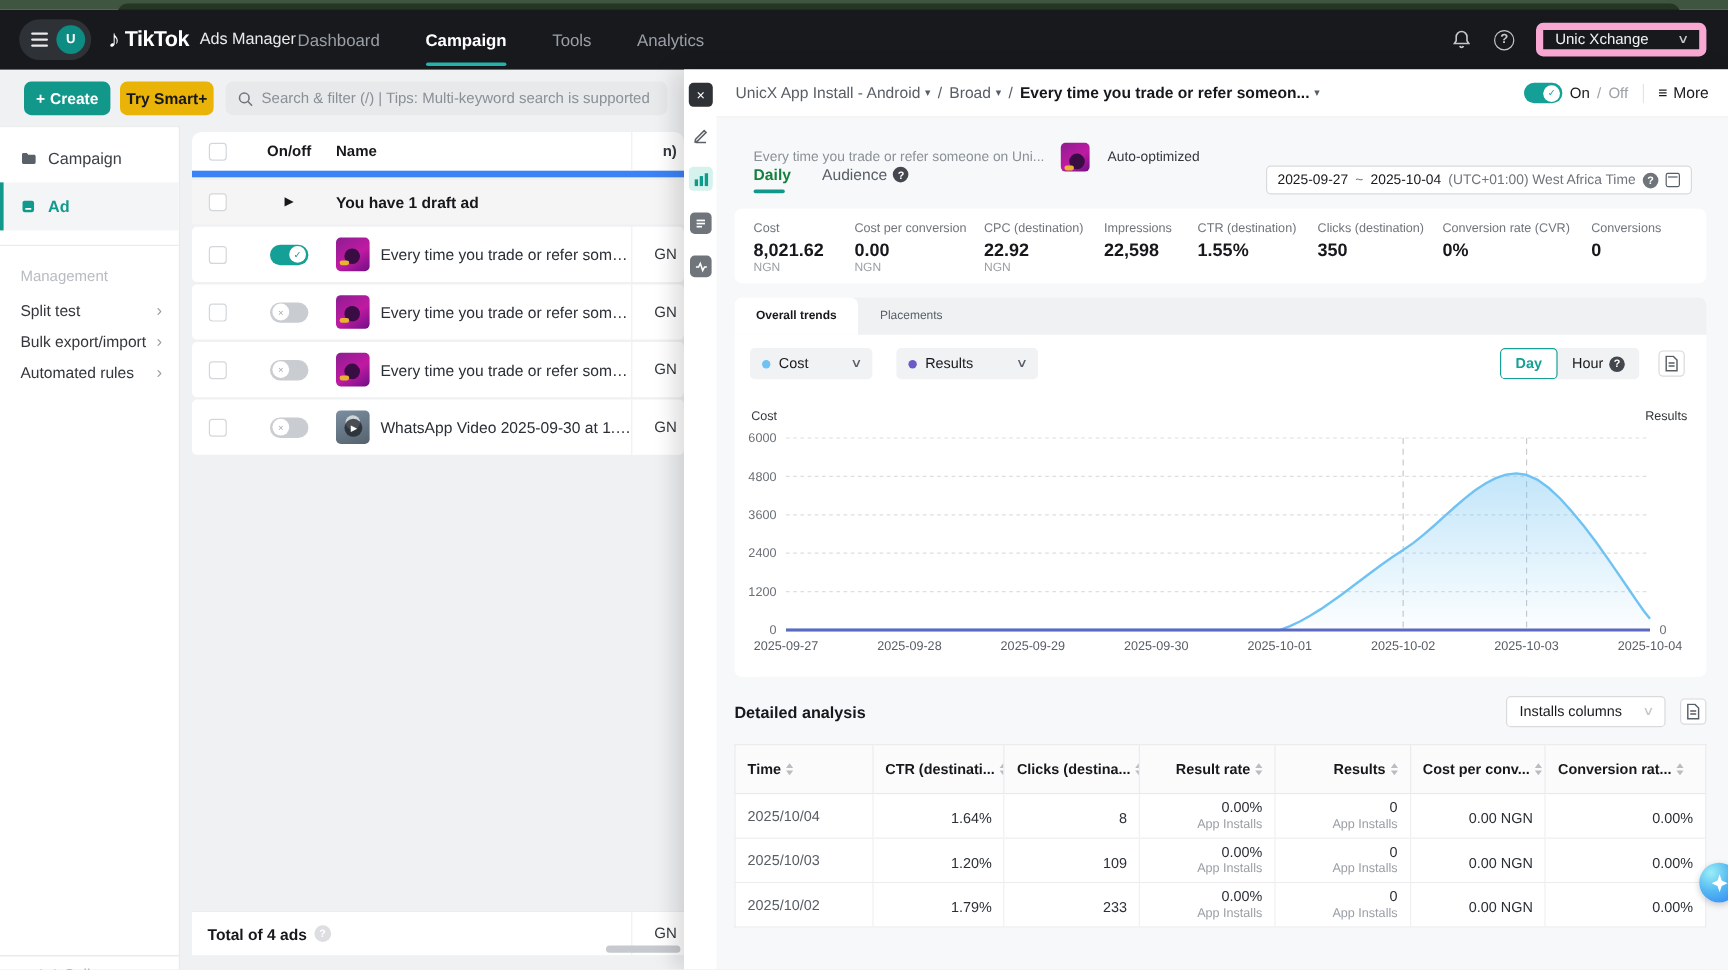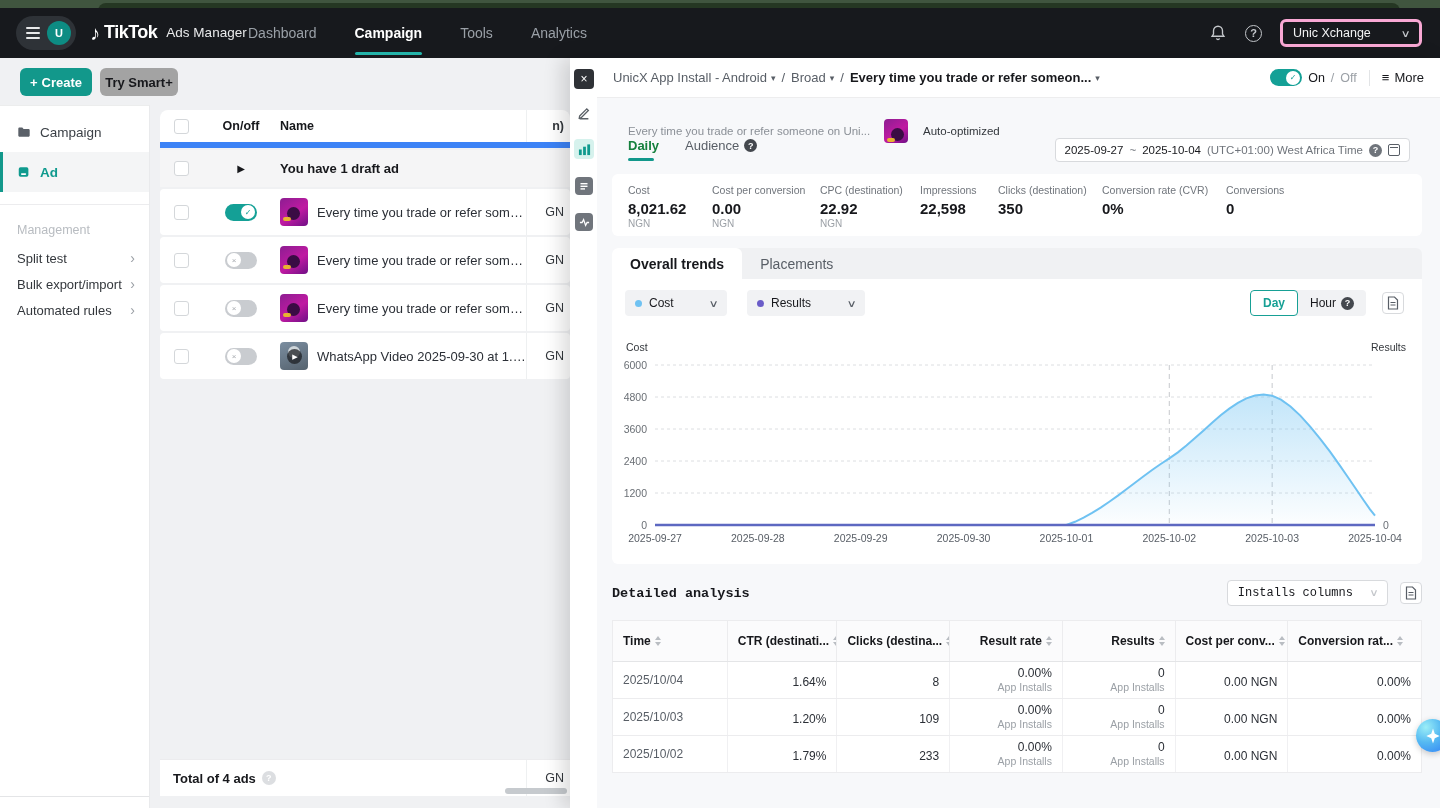--- a/index.html
+++ b/index.html
@@ -27,30 +27,30 @@
   #brand .suffix { font-size:13.5px; font-weight:400; color:#e9eaeb; margin-left:5px; }
   #nav-menu { left:248px; top:0; height:50px; display:flex; gap:38px; align-items:center; }
   .nav-item { font-size:14px; color:#9aa0a7; cursor:pointer; position:relative; height:50px;
     display:flex; align-items:center; }
   .nav-item.active { color:#fff; font-weight:700; }
   .nav-item.active::after { content:""; position:absolute; left:0; right:0; bottom:3px; height:3px;
     background:#23b3a9; border-radius:2px; }
   #nav-right { right:18px; top:0; height:50px; display:flex; align-items:center; gap:18px; }
   .qmark { width:17px; height:17px; border:1.5px solid #c4c7cb; border-radius:50%; color:#c4c7cb;
     font-size:11px; font-weight:700; display:inline-flex; align-items:center; justify-content:center; }
-  #account-select { width:142px; height:28px; border:3px solid #f9a8d4; border-radius:6px;
+  #account-select { width:142px; height:28px; border:6px solid #f9a8d4; border-radius:6px;
     display:flex; align-items:center; justify-content:space-between; padding:0 10px;
     font-size:12.5px; color:#f2f3f4; cursor:pointer;gap:20px; }
   .chev { font-size:10px; color:#c4c7cb; transform:scaleX(1.4); }
 
   
   #btn-create { left:20px; top:68px; width:72px; height:28px; background:#12988b; color:#fff;
     border:none; border-radius:6px; font-size:13px; font-weight:700; cursor:pointer;
     display:flex; align-items:center; justify-content:center; gap:4px; }
-  #btn-smart { left:100px; top:68px; width:78px; height:28px; background:#a3a3a3; color:#17181c;
+  #btn-smart { left:100px; top:68px; width:78px; height:28px; background:#eab308; color:#17181c;
     border:none; border-radius:6px; font-size:13px; font-weight:700; cursor:pointer; }
   #search-wrap { left:188px; top:68px; width:368px; height:28px; background:#e7e9eb;
     border-radius:6px; display:flex; align-items:center; padding:0 10px; gap:7px; }
   #search-wrap svg { flex:0 0 auto; }
   #search-input { border:none; outline:none; background:transparent; width:100%;
     font-size:12.5px; color:#33373c; }
   #search-input::placeholder { color:#8b9097; }
 
   
   #sidebar { left:0; top:105px; width:150px; height:703px; background:#fff;
@@ -159,38 +159,38 @@
 
   #metrics-card { left:15px; top:76px; width:810px; height:62px; background:#fff; border-radius:6px;
     display:flex; padding:10px 0 0 16px; }
   .metric { flex:0 0 auto; }
   .metric .ml { font-size:10.5px; color:#70757c; white-space:nowrap; }
   .metric .mv { font-size:15px; font-weight:700; color:#17181c; margin-top:4px; }
   .metric .mu { font-size:10px; color:#9ba0a6; margin-top:1px; min-height:11px;}
 
   #trends-card { left:15px; top:150px; width:810px; height:316px; }
   #trend-tabs { height:31px; background:#f0f1f3; border-radius:6px 6px 0 0; display:flex; }
-  .ttab { padding:0 18px; display:flex; align-items:center; font-size:14px; color:#585e66; cursor:pointer; }
+  .ttab { padding:0 18px; display:flex; align-items:center; font-size:10px; color:#585e66; cursor:pointer; }
   .ttab.active { background:#fff; border-radius:6px 6px 0 0; color:#17181c; font-weight:700; }
   #trend-body { height:285px; background:#fff; border-radius:0 0 6px 6px; position:relative; }
   .sel { position:absolute; height:26px; background:#f1f2f4; border-radius:4px; display:flex;
     align-items:center; gap:7px; padding:0 10px; font-size:12px; color:#17181c; cursor:pointer; }
   .dot { width:7px; height:7px; border-radius:50%; }
   .sel .chev { color:#585e66; }
   #seg { position:absolute; right:56px; top:11px; display:flex; height:26px; border-radius:4px;
     overflow:hidden; background:#f1f2f4; }
   .seg-btn { padding:0 12px; display:flex; align-items:center; gap:5px; font-size:12px; cursor:pointer; color:#17181c; }
   .seg-btn.active { background:#fff; border:1px solid #17a095; color:#17a095; border-radius:4px; font-weight:600;}
   .icon-btn { position:absolute; right:18px; top:13px; width:22px; height:22px; border:1px solid #d8dadd;
     border-radius:4px; background:#fff; display:flex; align-items:center; justify-content:center; cursor:pointer; }
   #chart-mount { position:absolute; left:1px; top:78px; width:806px; height:200px; }
   .axis-cap { position:absolute; top:62px; font-size:10.5px; color:#33373c; }
 
   #detailed { left:15px; top:482px; width:810px; }
-  #detailed-head { display:flex; align-items:center;font-family:Liberation Mono, monospace; }
+  #detailed-head { display:flex; align-items:center; }
   #detailed-title { font-size:13.5px; font-weight:700; color:#17181c; }
   #cols-select { margin-left:auto; height:26px; background:#fff; border:1px solid #d8dadd; border-radius:4px;
     display:flex; align-items:center; gap:18px; padding:0 10px; font-size:12px; color:#17181c; cursor:pointer; }
   #detailed .icon-btn2 { width:22px; height:22px; border:1px solid #d8dadd; border-radius:4px; background:#fff;
     display:flex; align-items:center; justify-content:center; margin-left:12px; cursor:pointer; }
   #dtable { margin-top:14px; background:#fff; width:810px; }
   .trh { display:flex; background:#fbfbfc; border:1px solid #ececee; border-bottom:1px solid #e4e5e7; height:42px; }
   .th { display:flex; align-items:center; gap:4px; padding:0 10px; font-size:12px; font-weight:700;
     color:#17181c; border-right:1px solid #ececee; overflow:hidden; white-space:nowrap; }
   .th.num { justify-content:flex-end; }
@@ -247,20 +247,27 @@
         <span class="chev">∨</span>
       </div>
     </div>
   </div>
 
   <button id="btn-create" class="abs">
     <span>+</span>
     <span>Create</span>
   </button>
   <button id="btn-smart" class="abs">Try Smart+</button>
+  <div id="search-wrap" class="abs">
+    <svg width="13" height="13" viewBox="0 0 14 14">
+      <circle cx="6" cy="6" r="4.3" fill="none" stroke="#6f747b" stroke-width="1.4"></circle>
+      <line x1="9.3" y1="9.3" x2="13" y2="13" stroke="#6f747b" stroke-width="1.4"></line>
+    </svg>
+    <input id="search-input" placeholder="Search &amp; filter (/) | Tips: Multi-keyword search is supported" style="">
+  </div>
 
   <div id="sidebar" class="abs">
     <div style="height:6px"></div>
     <div class="side-item">
       <svg width="14" height="14" viewBox="0 0 16 16">
         <path d="M1.5 4.2c0-.8.6-1.4 1.4-1.4h3.2l1.4 1.8h5.6c.8 0 1.4.6 1.4 1.4v6c0 .8-.6 1.4-1.4 1.4H2.9c-.8 0-1.4-.6-1.4-1.4z" fill="#5a6068"></path>
       </svg>
       <span>Campaign</span>
     </div>
     <div class="side-item active">
@@ -486,20 +493,25 @@
             <div class="mu">NGN</div>
           </div>
         <div class="metric" style="width:100px">
             <div class="ml">CPC (destination)</div>
             <div class="mv">22.92</div>
             <div class="mu">NGN</div>
           </div>
         <div class="metric" style="width:78px">
             <div class="ml">Impressions</div>
             <div class="mv">22,598</div>
+            <div class="mu"></div>
+          </div>
+        <div class="metric" style="width:100px">
+            <div class="ml">CTR (destination)</div>
+            <div class="mv">1.55%</div>
             <div class="mu"></div>
           </div>
         <div class="metric" style="width:104px">
             <div class="ml">Clicks (destination)</div>
             <div class="mv">350</div>
             <div class="mu"></div>
           </div>
         <div class="metric" style="width:124px">
             <div class="ml">Conversion rate (CVR)</div>
             <div class="mv">0%</div>

